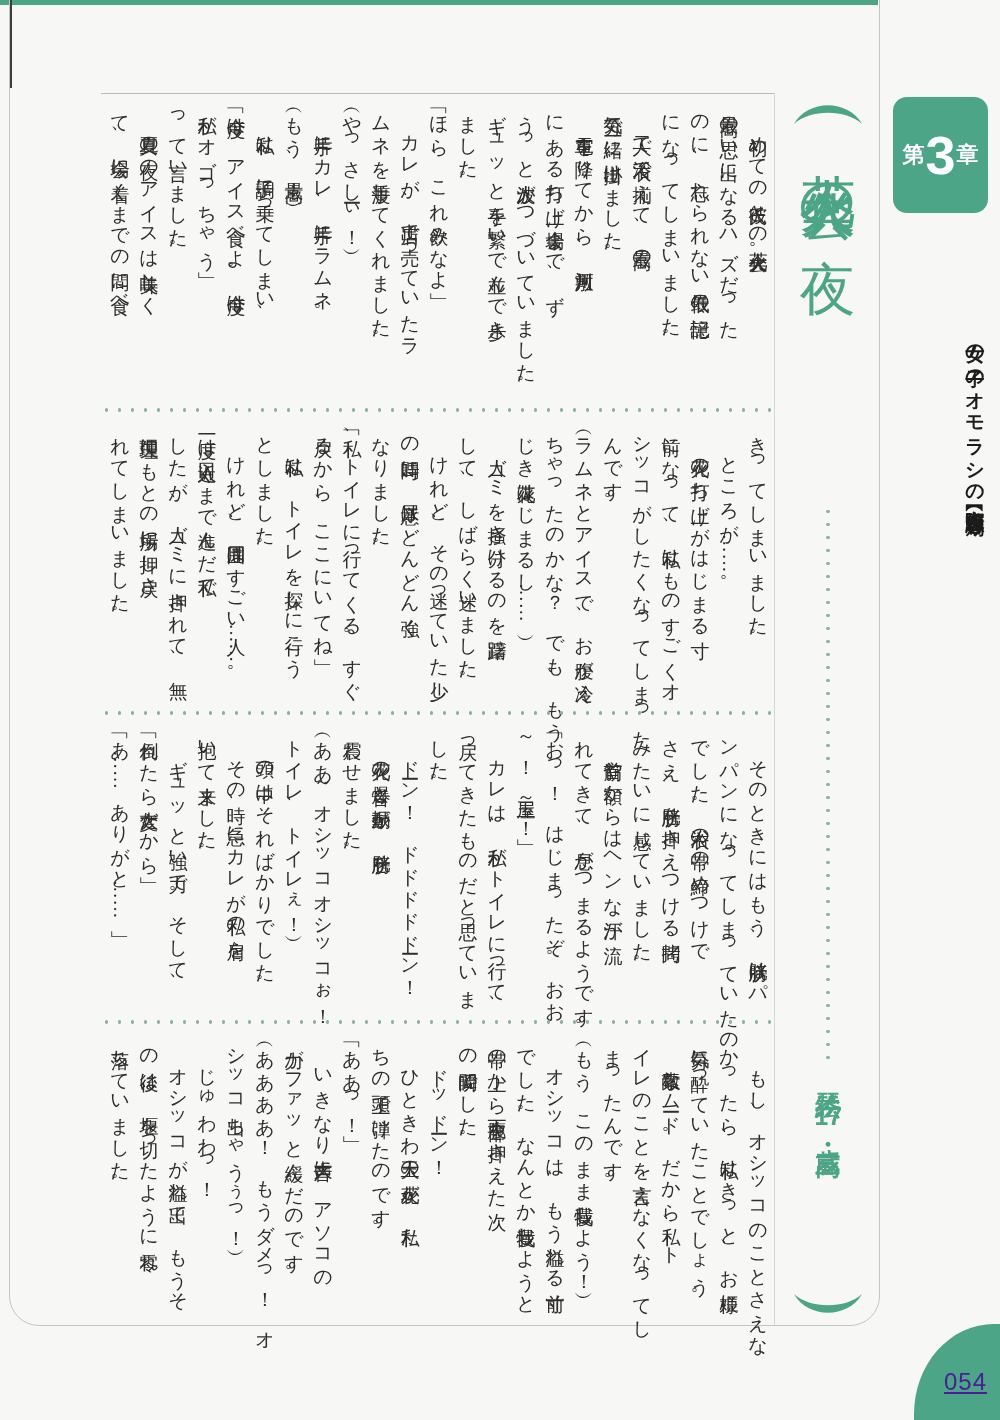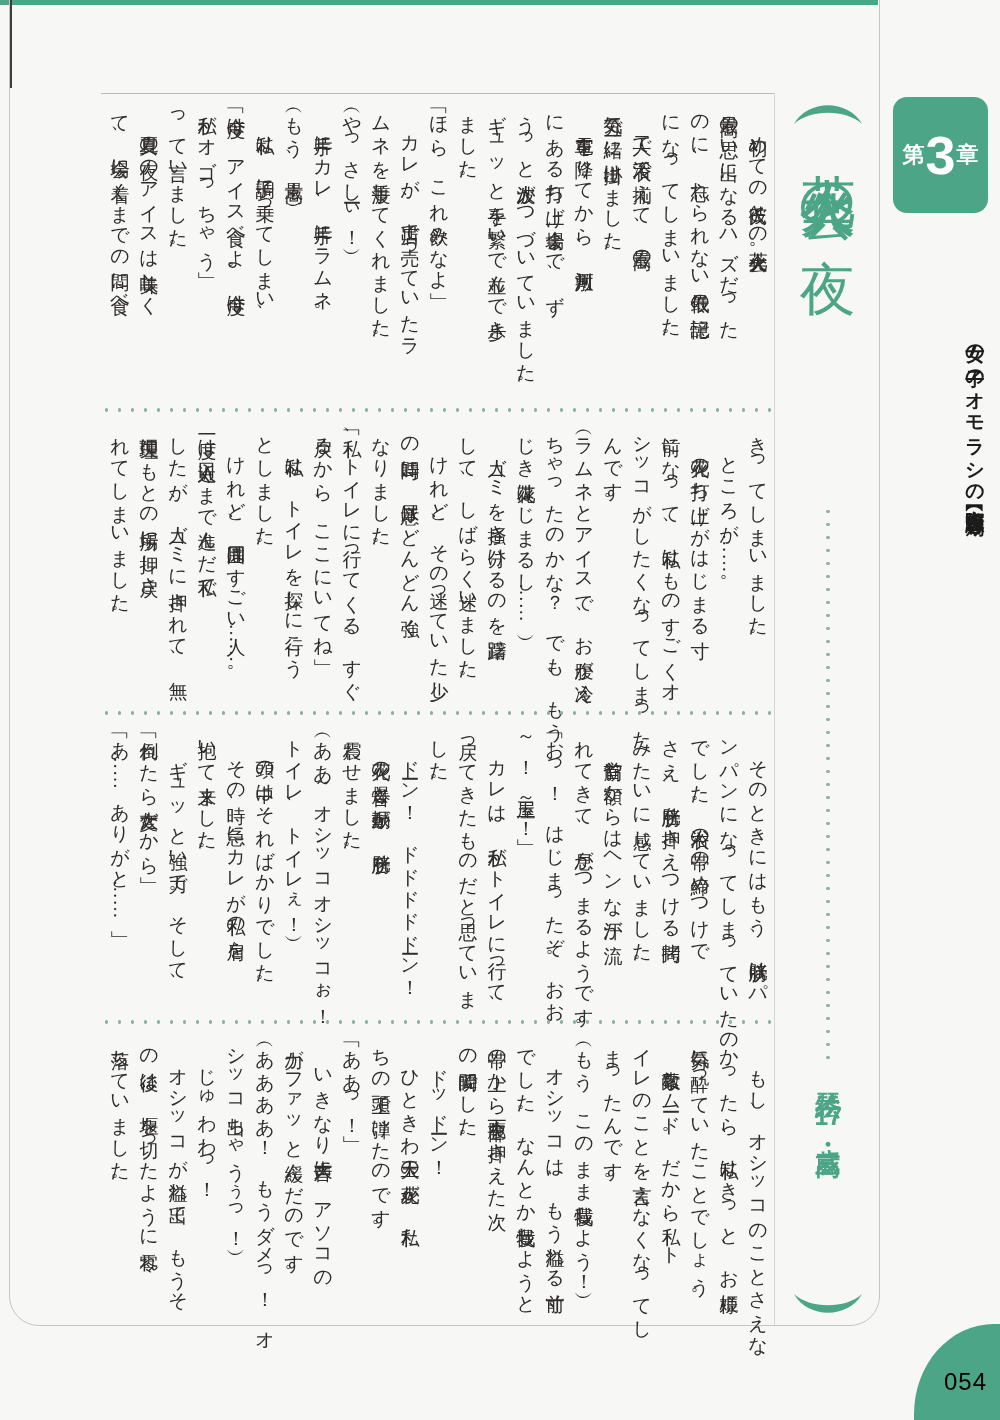--- a/index.html
+++ b/index.html
@@ -54,23 +54,23 @@
                  font-weight:bold; }
   .ch-small { font-size:22px; line-height:1; }
   .ch-big { font-size:54px; line-height:1; margin:0 1px; }
   .chapter-subtitle { position:absolute; left:893px; top:238px; width:95px; height:360px;
                       display:flex; justify-content:center;
                       writing-mode:vertical-rl; text-orientation:mixed;
                       font-family:"Liberation Sans","DejaVu Sans",sans-serif; font-weight:bold;
                       font-size:19px; letter-spacing:1.5px; color:#1c1c1c; }
   .page-blob { position:absolute; right:0; bottom:0; width:86px; height:96px; background:var(--accent);
                border-top-left-radius:80px 90px; }
-  .page-blob span { position:absolute; right:13px; bottom:24px; color:#000000;
+  .page-blob span { position:absolute; right:13px; bottom:24px; color:#4c1d95;
                     font-family:"Liberation Sans","DejaVu Sans",sans-serif; font-size:24px;
-                    letter-spacing:1px; }
+                    letter-spacing:1px;text-decoration:underline; }
 </style>
 </head>
 <body>
 
 <div class="page">
 
   <div class="top-bar"></div>
   <div class="edge-mark"></div>
   <div class="content-box"></div>
   <div class="top-rule"></div>

